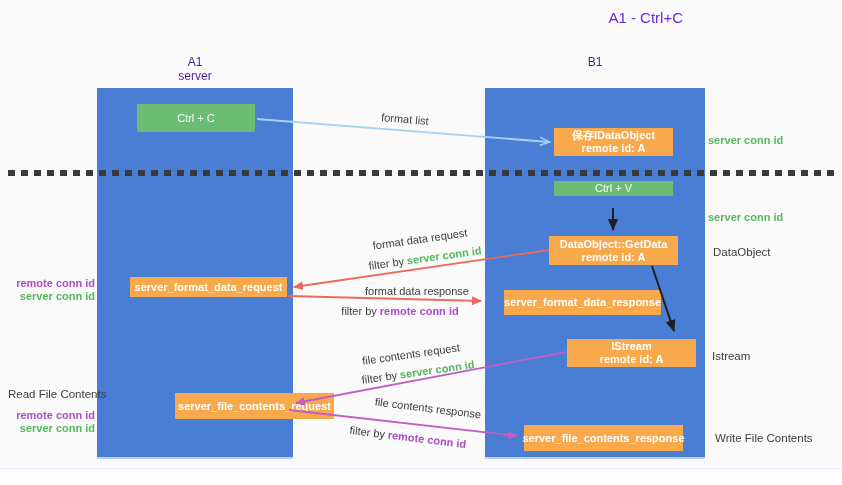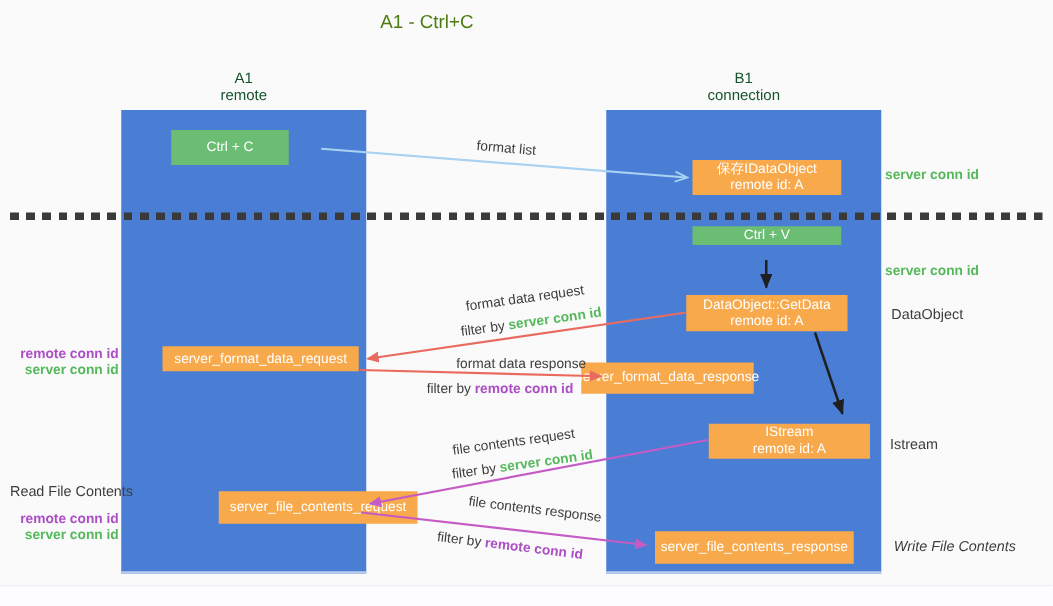--- a/index.html
+++ b/index.html
@@ -1,38 +1,38 @@
 <!DOCTYPE html>
 <html><head>
 <meta charset="utf-8">
 <style>
   html,body{margin:0;padding:0;}
   body{background:#fafafa;font-family:"Liberation Sans","DejaVu Sans",sans-serif;}
   #canvas{position:relative;width:842px;height:485px;background:#fafafa;overflow:hidden;}
 
-  .title{position:absolute;left:0;top:8px;width:683px;text-align:center;
-         font-size:15px;color:#4d7c0f;line-height:20px;}
+  .title{position:absolute;left:0;top:8px;width:683px;text-align:right;
+         font-size:15px;color:#6d28d9;line-height:20px;}
 
   .lane{position:absolute;top:88px;height:371px;background:#4a7ed5;
         border-bottom:2px solid #bccded;box-sizing:border-box;}
   .lane-left{left:97px;width:196px;}
   .lane-right{left:485px;width:220px;}
 
   .lane-header{position:absolute;top:55px;text-align:center;font-size:12px;
-               color:#14532d;line-height:14px;}
+               color:#4c1d95;line-height:14px;}
   .lh-left{left:97px;width:196px;}
   .lh-right{left:485px;width:220px;}
 
   .dotted{position:absolute;left:8px;top:170px;width:826px;height:6px;z-index:3;
           background:repeating-linear-gradient(90deg,#3a3a3a 0 7px,transparent 7px 13px);}
 
   .node{position:absolute;z-index:4;display:flex;flex-direction:column;
         align-items:center;justify-content:center;color:#fff;font-size:11px;
         line-height:13px;text-align:center;white-space:nowrap;}
-  .orange{background:#f7a94b;}
+  .orange{background:#f7a94b;font-weight:bold;}
   .green{background:#6abd72;}
 
   .elabel{position:absolute;z-index:6;font-size:11px;color:#3d3d3d;white-space:nowrap;
           transform:translate(-50%,-50%) rotate(var(--r,0deg));}
   .g{color:#55b85c;font-weight:bold;margin-left:3px;}
   .p{color:#ac4ec5;font-weight:bold;margin-left:3px;}
 
   .side{position:absolute;z-index:6;font-size:11.5px;color:#3d3d3d;white-space:nowrap;line-height:13px;}
   .side-green{color:#55b85c;font-weight:bold;font-size:11px;}
   .pair{position:absolute;z-index:6;text-align:right;font-size:11px;font-weight:bold;line-height:13px;white-space:nowrap;}
@@ -48,33 +48,32 @@
 <body>
 
 <div id="canvas">
 
   <div class="title">
     <div>A1 - Ctrl+C</div>
   </div>
 
   <div class="lane-header lh-left">
     <div>A1</div>
-    <div>remote</div>
+    <div>server</div>
   </div>
   <div class="lane-header lh-right">
     <div>B1</div>
-    <div>connection</div>
   </div>
 
   <div class="lane lane-left"></div>
   <div class="lane lane-right"></div>
 
   <div class="dotted"></div>
 
-  <div class="node green" style="left:137px;top:104px;width:94px;height:28px;">
+  <div class="node green" style="left:137px;top:104px;width:118px;height:28px;">
     <span>Ctrl + C</span>
   </div>
 
   <div class="node orange" style="left:554px;top:128px;width:119px;height:28px;">
     <span>保存IDataObject</span>
     <span>remote id: A</span>
   </div>
 
   <div class="node green" style="left:554px;top:181px;width:119px;height:15px;">
     <span>Ctrl + V</span>
@@ -82,21 +81,21 @@
 
   <div class="node orange" style="left:549px;top:236px;width:129px;height:29px;">
     <span>DataObject::GetData</span>
     <span>remote id: A</span>
   </div>
 
   <div class="node orange" style="left:130px;top:277px;width:157px;height:20px;">
     <span>server_format_data_request</span>
   </div>
 
-  <div class="node orange" style="left:465px;top:290px;width:138px;height:25px;">
+  <div class="node orange" style="left:504px;top:290px;width:157px;height:25px;">
     <span>server_format_data_response</span>
   </div>
 
   <div class="node orange" style="left:567px;top:339px;width:129px;height:28px;">
     <span>IStream</span>
     <span>remote id: A</span>
   </div>
 
   <div class="node orange" style="left:128px;top:393px;width:159px;height:26px;margin-left:47px;">
     <span>server_file_contents_request</span>
@@ -149,21 +148,21 @@
 
   <div class="elabel" style="left:428px;top:408px;--r:7deg;">file contents response</div>
   <div class="elabel" style="left:408px;top:437px;--r:7deg;">
     <span>filter by</span><span class="p">remote conn id</span>
   </div>
 
   <div class="side side-green" style="left:708px;top:134px;">server conn id</div>
   <div class="side side-green" style="left:708px;top:211px;">server conn id</div>
   <div class="side" style="left:713px;top:246px;">DataObject</div>
   <div class="side" style="left:712px;top:350px;">Istream</div>
-  <div class="side" style="left:715px;top:432px;font-style:italic;">Write File Contents</div>
+  <div class="side" style="left:715px;top:432px;">Write File Contents</div>
 
   <div class="pair" style="left:10px;top:277px;width:85px;">
     <div class="rm">remote conn id</div>
     <div class="sv">server conn id</div>
   </div>
   <div class="side" style="left:8px;top:388px;">Read File Contents</div>
   <div class="pair" style="left:10px;top:409px;width:85px;">
     <div class="rm">remote conn id</div>
     <div class="sv">server conn id</div>
   </div>

